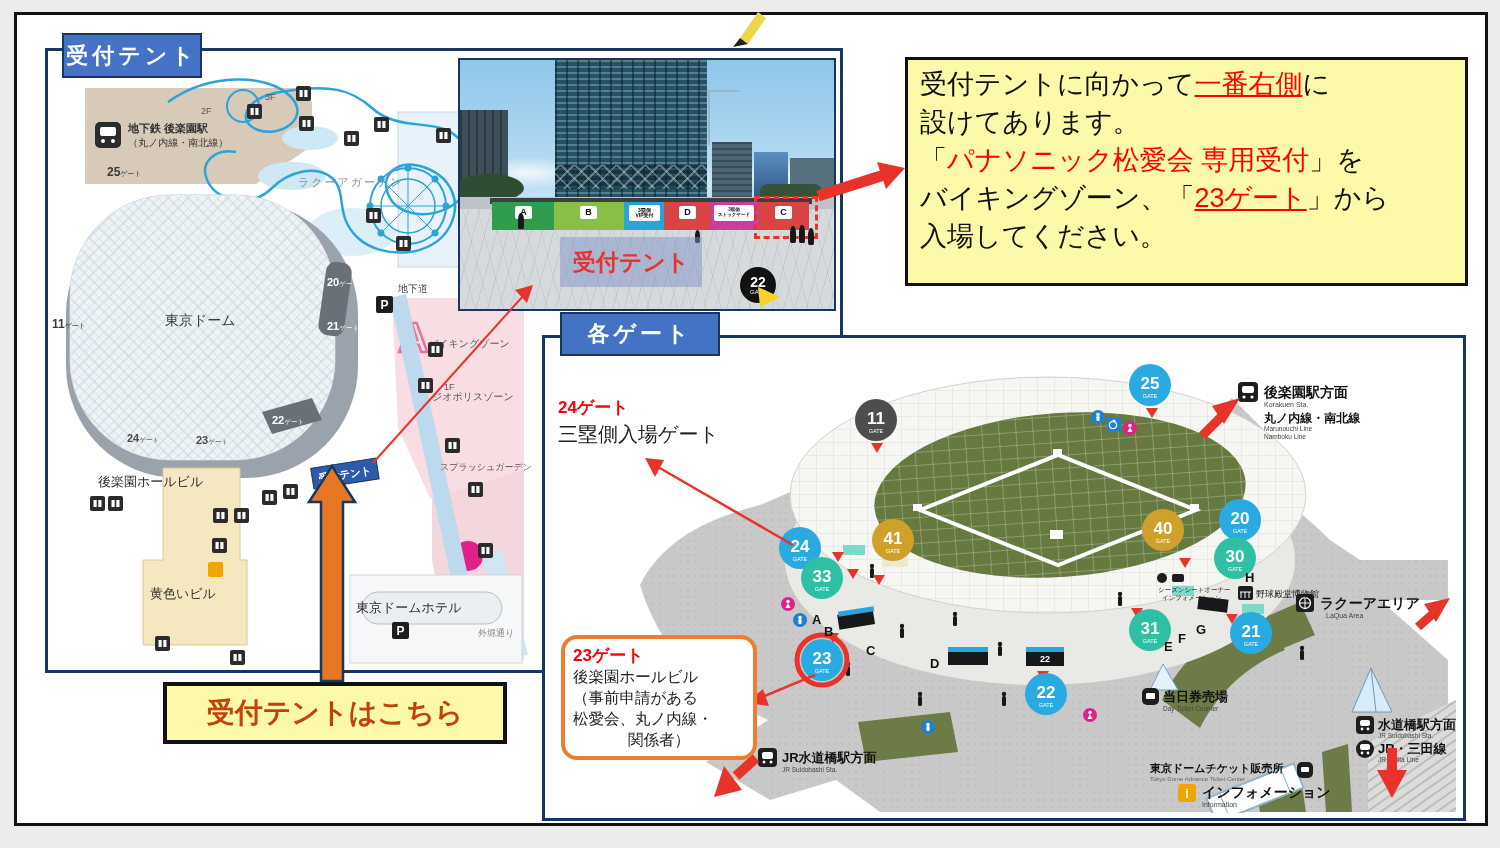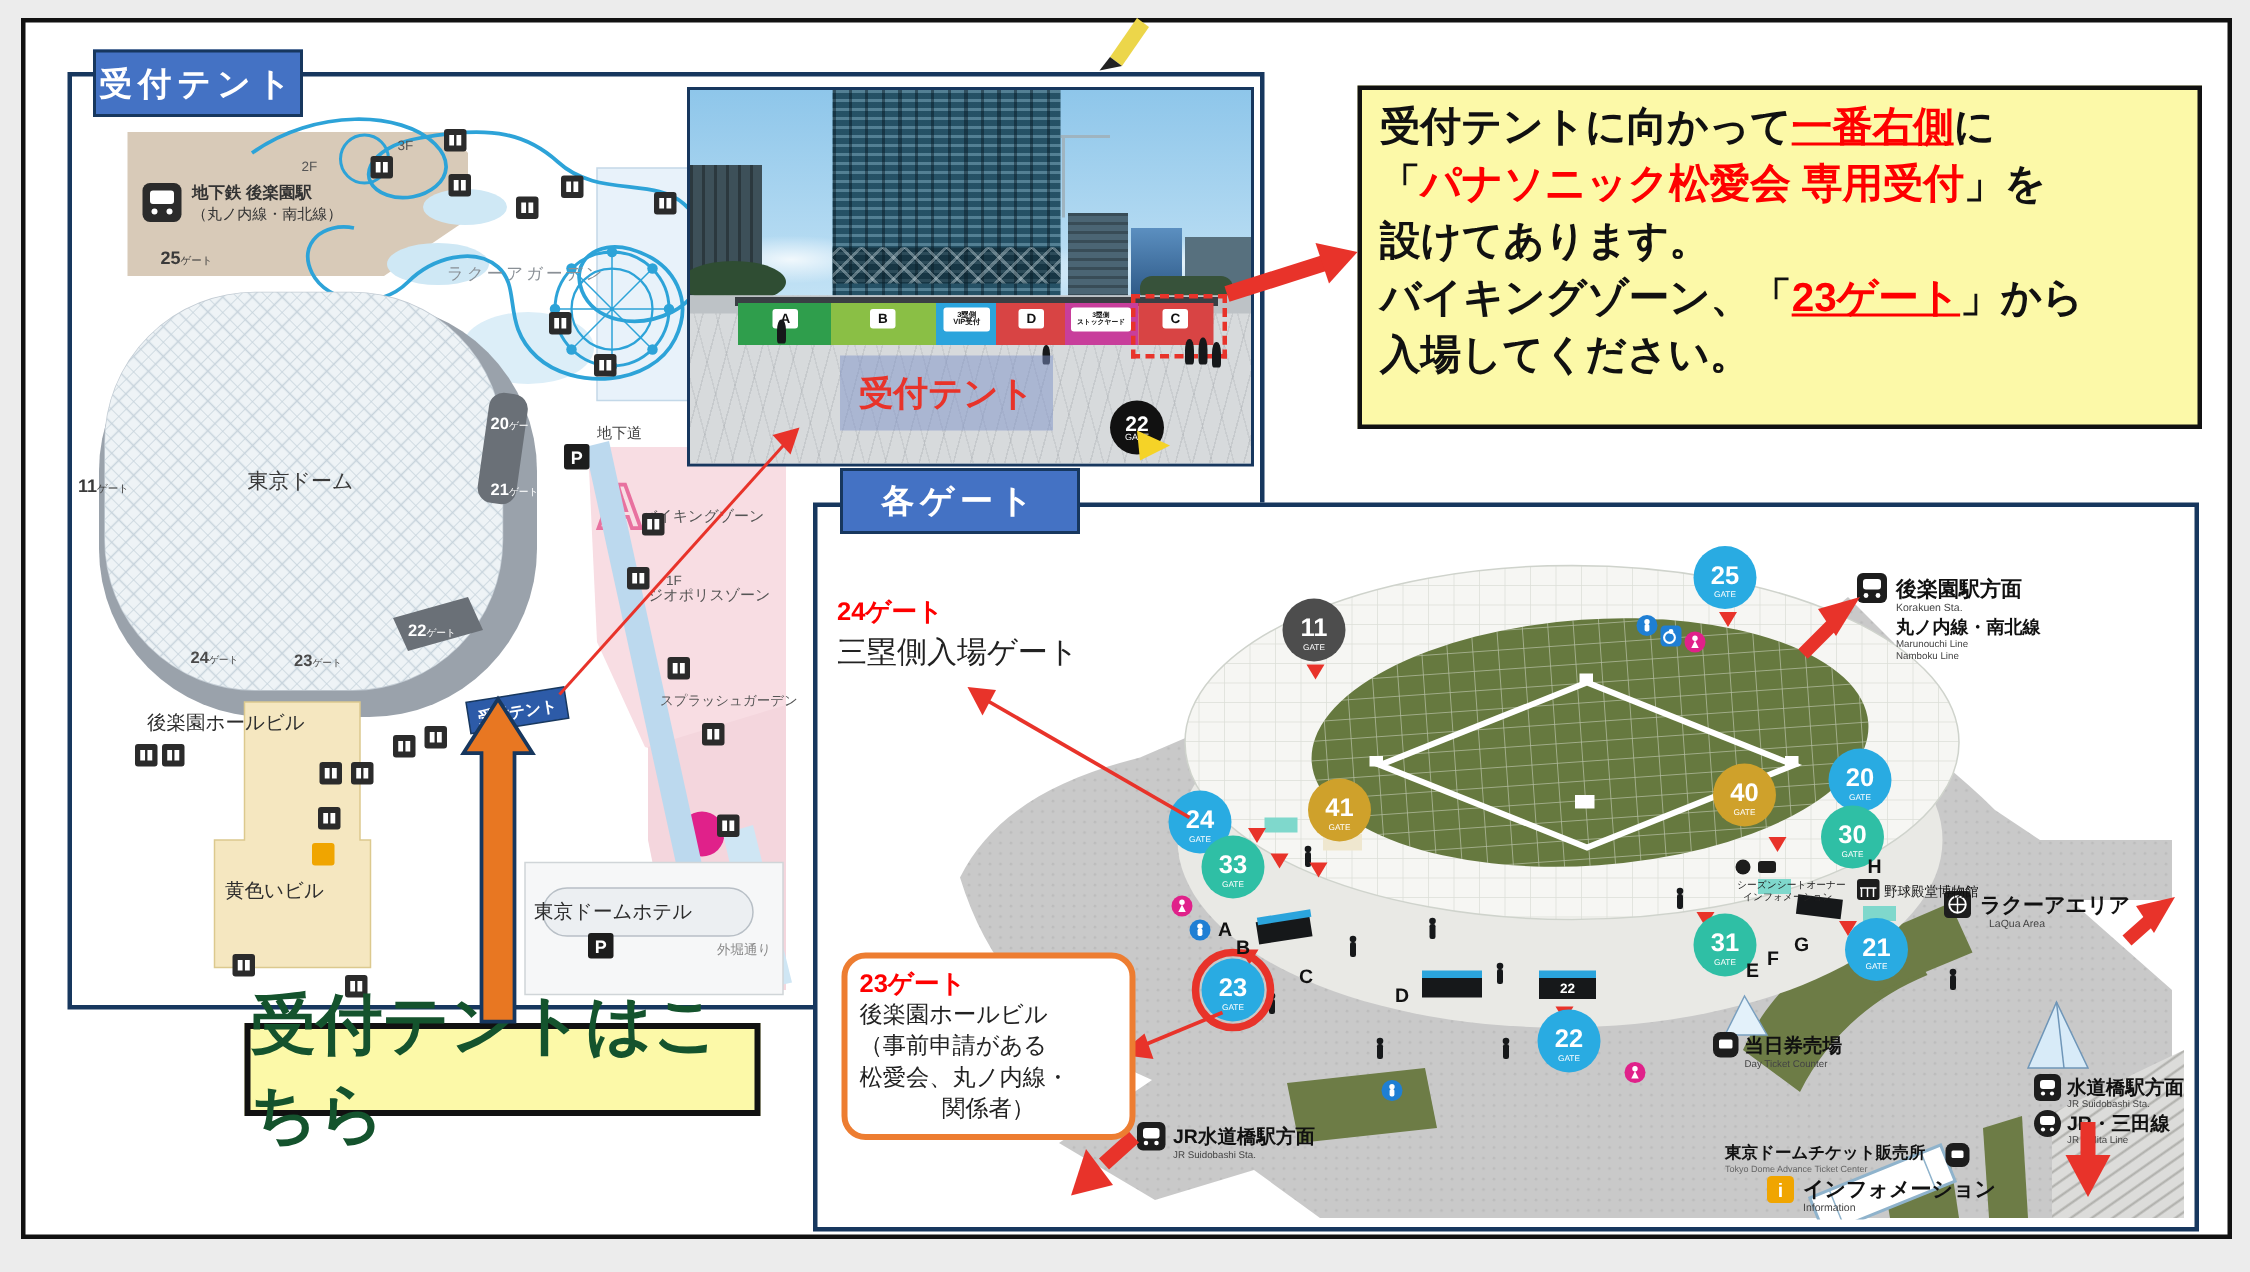--- a/index.html
+++ b/index.html
@@ -5,23 +5,23 @@
   html,body{margin:0;padding:0}
   body{width:1500px;height:848px;position:relative;overflow:hidden;background:#ececec;
        font-family:"Liberation Sans","DejaVu Sans",sans-serif;color:#111}
   .abs{position:absolute}
   .nowrap{white-space:nowrap}
   .frame{left:14px;top:12px;width:1468px;height:808px;background:#fff;border:3px solid #111}
   .panel{background:#fff;border:3px solid #17375e}
   .hdr{background:#4472c4;border:2px solid #17375e;color:#fff;font-weight:bold;font-size:22px;
        display:flex;align-items:center;justify-content:center;letter-spacing:4px}
   .ybox{background:#fcf9a8;border:3px solid #111}
-  .instr{font-size:27px;font-weight:bold;line-height:38px;padding:5px 12px;color:#111}
+  .instr{font-size:27px;font-weight:normal;line-height:38px;padding:5px 12px;color:#111}
   .red{color:#fe0000}.redu{color:#fe0000;text-decoration:underline}.blu{color:#0070c0}
-  .herebox{display:flex;align-items:center;justify-content:center;font-size:44px;font-weight:bold;color:#14532d;border-width:4px}
+  .herebox{display:flex;align-items:center;justify-content:center;font-size:28px;font-weight:bold;color:#c2410c;border-width:4px}
   
   .photo{left:458px;top:58px;width:374px;height:249px;border:2px solid #17375e;overflow:hidden;background:linear-gradient(#8ec6ea,#c8e5f6 62%,#e8f2f8 75%)}
   .bldg{position:absolute}
   .pave{left:0;top:137px;width:374px;height:112px;
         background:repeating-linear-gradient(105deg,rgba(150,155,160,.25) 0 1px,transparent 1px 11px),
                    repeating-linear-gradient(75deg,rgba(150,155,160,.2) 0 1px,transparent 1px 14px),#d7dadc}
   .chip{position:absolute;background:#fff;border-radius:2px;color:#111;display:flex;flex-direction:column;
         align-items:center;justify-content:center;font-weight:bold;line-height:1.05;text-align:center}
   .person{position:absolute;background:#16181a;border-radius:45% 45% 20% 20%}
   .note24-t{font-size:17px;font-weight:bold;color:#fe0000}
@@ -230,22 +230,22 @@
   </div>
 
   <div class="bldg" style="left:280px;top:207px;width:36px;height:36px;border-radius:50%;background:#111;color:#fff;display:flex;flex-direction:column;align-items:center;justify-content:center;line-height:1">
     <span style="font-size:14px;font-weight:bold">22</span>
     <span style="font-size:6px">GATE</span>
   </div>
 </div>
 
 <div class="abs ybox instr" style="left:905px;top:57px;width:533px;height:213px">
   <div class="nowrap"><span>受付テントに向かって</span><span class="redu">一番右側</span><span>に</span></div>
+  <div class="nowrap"><span>設けてあります。</span></div>
   <div class="nowrap"><span>「</span><span class="red">パナソニック松愛会 専用受付</span><span>」を</span></div>
-  <div class="nowrap"><span>設けてあります。</span></div>
   <div class="nowrap"><span>バイキングゾーン、「</span><span class="redu">23ゲート</span><span>」から</span></div>
   <div class="nowrap"><span>入場してください。</span></div>
 </div>
 
 <div class="abs panel" style="left:542px;top:335px;width:918px;height:480px"></div>
 
 <svg class="abs" style="left:545px;top:338px" width="913" height="475" viewBox="545 338 913 475">
   <defs>
     <pattern id="plz" width="7" height="7" patternUnits="userSpaceOnUse">
       <rect width="7" height="7" fill="#c9c9c9"></rect>

